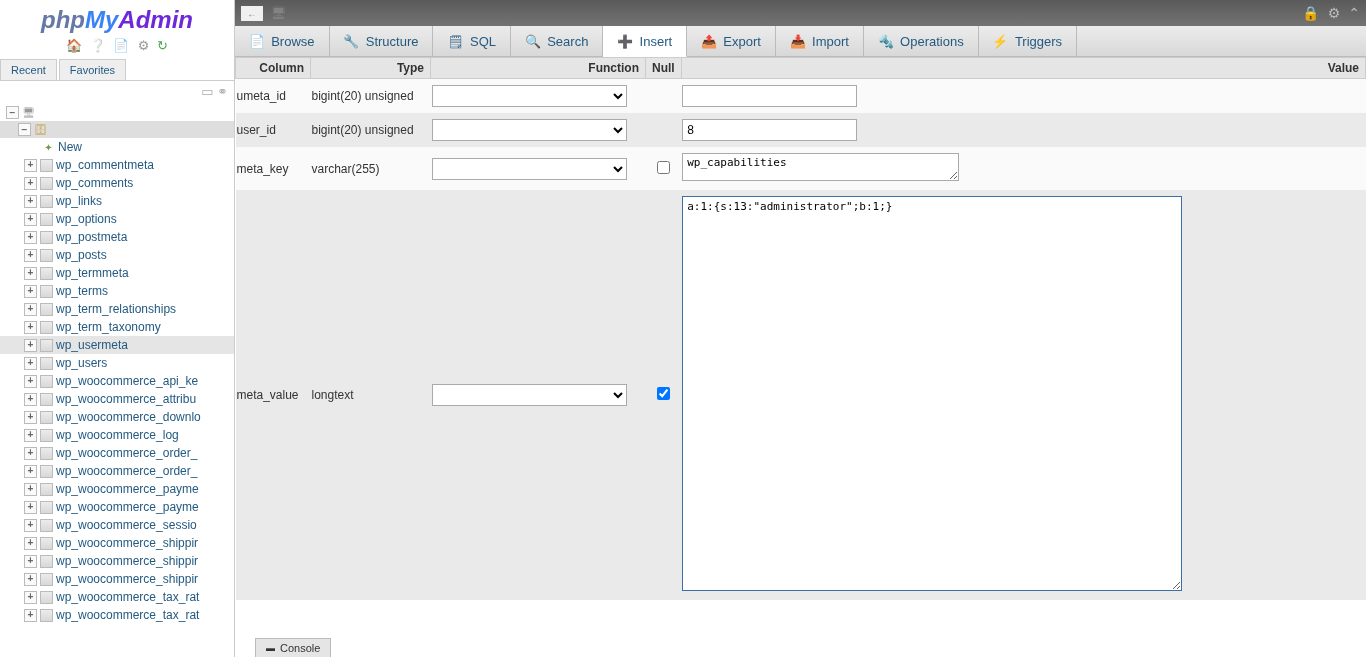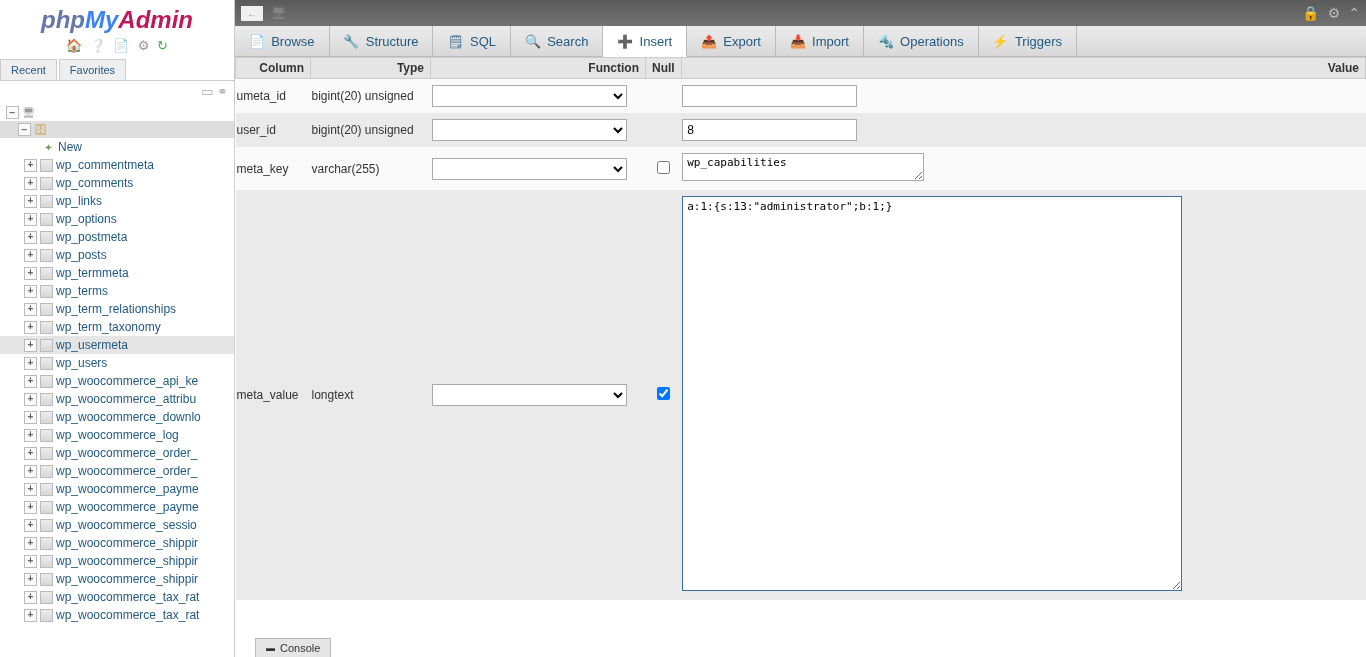--- a/index.html
+++ b/index.html
@@ -2,21 +2,21 @@
 <html><head>
 <meta charset="utf-8">
 <style>
 * { box-sizing: border-box; margin: 0; padding: 0; }
 body { font-family: sans-serif; font-size: 12px; color: #333; background: #fff; overflow: hidden; }
 .container { display: flex; width: 1366px; height: 657px; }
 .sidebar { width: 235px; background: #fff; border-right: 1px solid #ccc; display: flex; flex-direction: column; }
 .logo { text-align: center; padding: 6px 0 2px; font-size: 24px; font-weight: bold; font-style: italic; }
 .logo .php { color: #6678a8; }
 .logo .my { color: #3b82f6; }
-.logo .admin { color: #be185d; }
+.logo .admin { color: #6d28d9; }
 .logo-icons { text-align: center; padding: 2px 0 6px; font-size: 13px; color: #888; }
 .logo-icons span { margin: 0 2px; cursor: pointer; }
 .nav-tabs { display: flex; border-bottom: 1px solid #ccc; }
 .nav-tab { padding: 4px 10px; background: #eee; border: 1px solid #ccc; border-bottom: none; margin-right: 2px; cursor: pointer; font-size: 11px; color: #235a81; }
 .nav-collapse { text-align: right; padding: 3px 6px; font-size: 13px; color: #aaa; }
 .tree { flex: 1; overflow-y: auto; overflow-x: hidden; padding: 2px 0; }
 .tree-node { display: flex; align-items: center; padding: 2px 4px 2px 24px; font-size: 12px; color: #235a81; cursor: pointer; white-space: nowrap; }
 .tree-node.root { padding-left: 6px; }
 .tree-node.new { padding-left: 42px; }
 .tree-node.selected { background: #e5e5e5; }
@@ -34,21 +34,21 @@
 .tab.active { background: #fff; border-bottom: 1px solid #fff; margin-bottom: -1px; }
 .tab .ti { margin-right: 6px; font-size: 13px; }
 .content { flex: 1; overflow: auto; padding: 0; }
 .ins-table { width: 100%; border-collapse: collapse; }
 .ins-table th { text-align: right; padding: 3px 6px; background: #e5e5e5; border: 1px solid #ccc; font-weight: bold; font-size: 12px; }
 .ins-table td { padding: 6px 1px; vertical-align: middle; font-size: 12px; }
 .ins-table tr.odd { background: #fafafa; }
 .ins-table tr.even { background: #eaeaea; }
 .ins-table select { width: 195px; height: 22px; border: 1px solid #aaa; background: #fff; }
 .ins-table input[type=text] { width: 175px; height: 22px; border: 1px solid #aaa; padding: 0 4px; font-size: 12px; }
-.ins-table textarea.sm { width: 242px; height: 28px; border: 1px solid #aaa; padding: 2px 4px; font-family: monospace; font-size: 11px; resize: both; }
+.ins-table textarea.sm { width: 277px; height: 28px; border: 1px solid #aaa; padding: 2px 4px; font-family: monospace; font-size: 11px; resize: both; }
 .ins-table textarea.lg { width: 500px; height: 395px; border: 1px solid #3a6ea5; padding: 3px 4px; font-family: monospace; font-size: 11px; resize: both; }
 .go-wrap { text-align: right; padding: 8px 30px 8px 0; background: #eaeaea; }
 .go-btn { padding: 3px 10px; background: linear-gradient(#fafafa,#ddd); border: 1px solid #888; border-radius: 10px; cursor: pointer; font-size: 11px; }
 .console { position: absolute; bottom: 0; left: 20px; background: #e5e5e5; border: 1px solid #bbb; border-bottom: none; padding: 3px 10px; font-size: 11px; cursor: pointer; display: flex; align-items: center; }
 .console::before { content: "▬"; margin-right: 5px; font-size: 9px; }
 </style>
 </head>
 <body>
 
 <div class="container">

